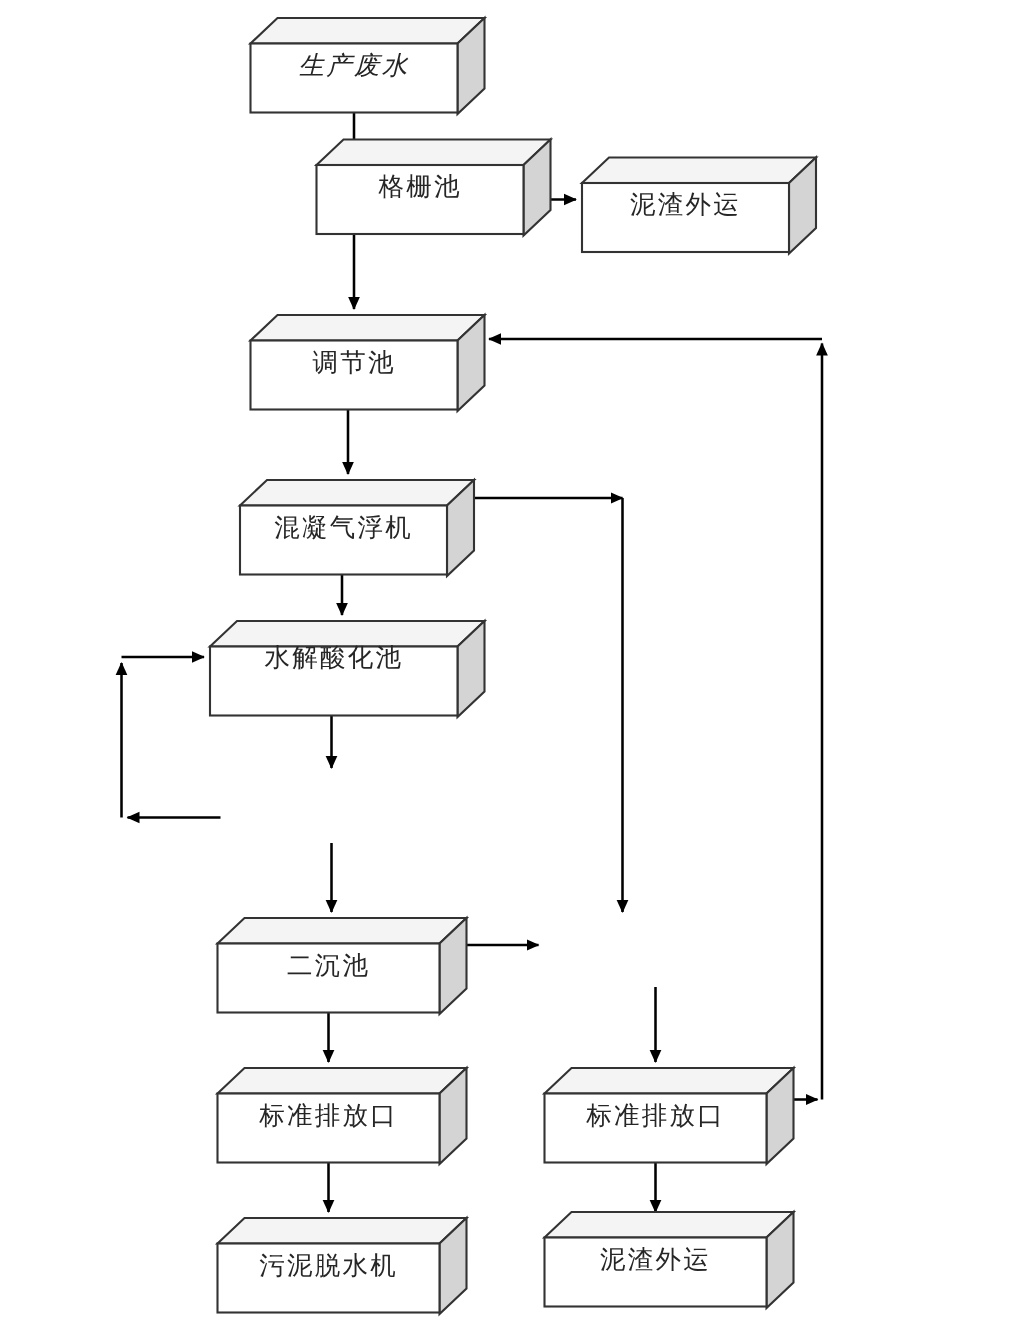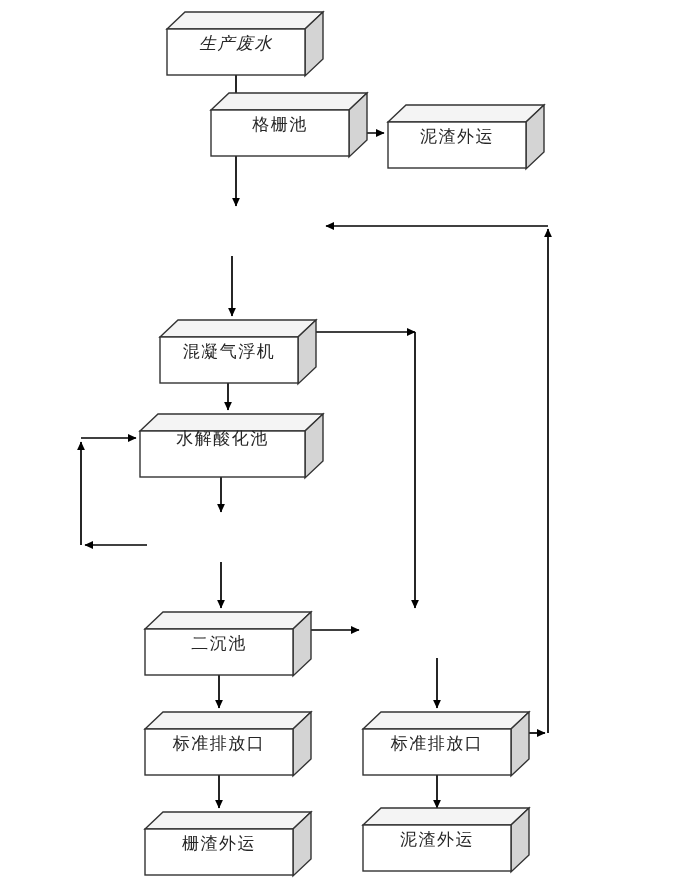--- a/index.html
+++ b/index.html
@@ -118,20 +118,28 @@
 
   <div class="node" style="left:388px;top:105px;width:138px;height:46px;">
     <svg class="box-svg" width="156" height="64" viewBox="0 0 156 64">
       <polygon points="0,17 18,0 156,0 138,17" fill="#f4f4f4" stroke="#333333" stroke-width="1.4"></polygon>
       <polygon points="138,17 156,0 156,47 138,64" fill="#d4d4d4" stroke="#333333" stroke-width="1.4"></polygon>
       <rect x="0" y="17" width="138" height="46" fill="#ffffff" stroke="#333333" stroke-width="1.4"></rect>
     </svg>
     <div class="label" style="width:138px;height:63px;">泥渣外运</div>
   </div>
 
+  <div class="node" style="left:167px;top:210px;width:138px;height:46px;">
+    <svg class="box-svg" width="156" height="64" viewBox="0 0 156 64">
+      <polygon points="0,17 18,0 156,0 138,17" fill="#f4f4f4" stroke="#333333" stroke-width="1.4"></polygon>
+      <polygon points="138,17 156,0 156,47 138,64" fill="#d4d4d4" stroke="#333333" stroke-width="1.4"></polygon>
+      <rect x="0" y="17" width="138" height="46" fill="#ffffff" stroke="#333333" stroke-width="1.4"></rect>
+    </svg>
+    <div class="label" style="width:138px;height:63px;">调节池</div>
+  </div>
 
   <div class="node" style="left:160px;top:320px;width:138px;height:46px;">
     <svg class="box-svg" width="156" height="64" viewBox="0 0 156 64">
       <polygon points="0,17 18,0 156,0 138,17" fill="#f4f4f4" stroke="#333333" stroke-width="1.4"></polygon>
       <polygon points="138,17 156,0 156,47 138,64" fill="#d4d4d4" stroke="#333333" stroke-width="1.4"></polygon>
       <rect x="0" y="17" width="138" height="46" fill="#ffffff" stroke="#333333" stroke-width="1.4"></rect>
     </svg>
     <div class="label" style="width:138px;height:63px;">混凝气浮机</div>
   </div>
 
@@ -172,21 +180,21 @@
     </svg>
     <div class="label" style="width:148px;height:63px;">标准排放口</div>
   </div>
 
   <div class="node" style="left:145px;top:812px;width:148px;height:46px;">
     <svg class="box-svg" width="166" height="64" viewBox="0 0 166 64">
       <polygon points="0,17 18,0 166,0 148,17" fill="#f4f4f4" stroke="#333333" stroke-width="1.4"></polygon>
       <polygon points="148,17 166,0 166,47 148,64" fill="#d4d4d4" stroke="#333333" stroke-width="1.4"></polygon>
       <rect x="0" y="17" width="148" height="46" fill="#ffffff" stroke="#333333" stroke-width="1.4"></rect>
     </svg>
-    <div class="label" style="width:148px;height:63px;">栅渣外运</div>
+    <div class="label" style="width:148px;height:63px;">污泥脱水机</div>
   </div>
 
   <div class="node" style="left:363px;top:808px;width:148px;height:46px;padding-left:48px;">
     <svg class="box-svg" width="166" height="64" viewBox="0 0 166 64">
       <polygon points="0,17 18,0 166,0 148,17" fill="#f4f4f4" stroke="#333333" stroke-width="1.4"></polygon>
       <polygon points="148,17 166,0 166,47 148,64" fill="#d4d4d4" stroke="#333333" stroke-width="1.4"></polygon>
       <rect x="0" y="17" width="148" height="46" fill="#ffffff" stroke="#333333" stroke-width="1.4"></rect>
     </svg>
     <div class="label" style="width:148px;height:63px;">泥渣外运</div>
   </div>

